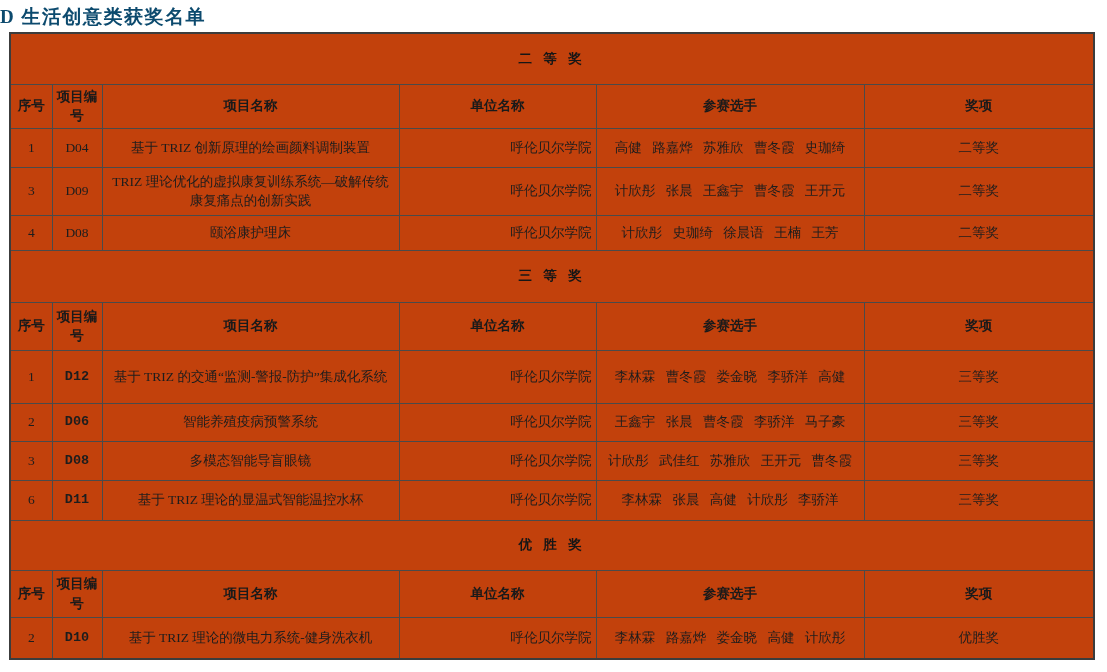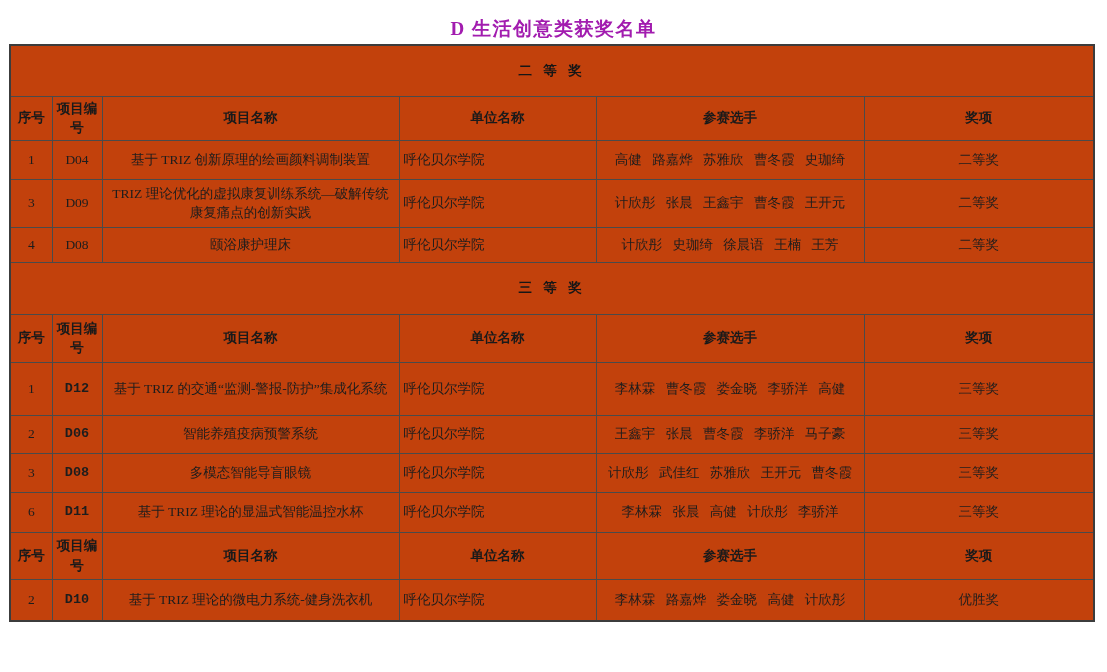--- a/index.html
+++ b/index.html
@@ -10,26 +10,26 @@
   body {
     width: 1107px;
     height: 672px;
     font-family: "Liberation Serif", "DejaVu Serif", serif;
     color: #1d1d1d;
     overflow: hidden;
   }
   .page-title {
     width: 1107px;
     height: 28px;
-    padding-top: 16px;
-    text-align: center;
+    padding-top: 4px;
+    text-align: left;
     font-size: 19px;
     font-weight: bold;
     letter-spacing: 1.5px;
-    color: #a21caf;
+    color: #0c4a6e;
   }
   table.awards {
     border-collapse: collapse;
     table-layout: fixed;
     width: 1086px;
     margin-left: 9px;
     border: 2px solid #3c3c3c;
     background: #c2410c;
   }
   table.awards td, table.awards th {
@@ -49,21 +49,21 @@
   }
   th.col-header {
     font-weight: bold;
     text-align: center;
     padding: 3px 2px;
     line-height: 1.3;
     color: #1a1a1a;
   }
   td.c-no, td.c-code, td.c-award { text-align: center; }
   td.c-project { text-align: center; padding-left: 7px; padding-right: 6px; }
-  td.c-unit { text-align: left; padding-left: 10px; }
+  td.c-unit { text-align: right; padding-left: 10px; }
   td.c-contest { text-align: center; padding-left: 7px; word-spacing: 7px; }
   td.code-bold { font-weight: bold; font-family: Liberation Mono, monospace; }
 
   tr.h51 { height: 51px; }
   tr.h44 { height: 44px; }
   tr.h39 { height: 39px; }
   tr.h48 { height: 48px; }
   tr.h35 { height: 35px; }
   tr.h52 { height: 52px; font-family: Liberation Serif, serif; }
   tr.h53 { height: 53px; }
@@ -162,20 +162,23 @@
   </tr>
   <tr class="h40">
     <td class="c-no">6</td>
     <td class="c-code code-bold">D11</td>
     <td class="c-project">基于 TRIZ 理论的显温式智能温控水杯</td>
     <td class="c-unit">呼伦贝尔学院</td>
     <td class="c-contest">李林霖 张晨 高健 计欣彤 李骄洋</td>
     <td class="c-award">三等奖</td>
   </tr>
 
+  <tr class="h50">
+    <td class="section-header" colspan="6">优 胜 奖</td>
+  </tr>
   <tr class="h47">
     <th class="col-header">序号</th>
     <th class="col-header">项目编号</th>
     <th class="col-header">项目名称</th>
     <th class="col-header">单位名称</th>
     <th class="col-header">参赛选手</th>
     <th class="col-header">奖项</th>
   </tr>
   <tr class="h42">
     <td class="c-no">2</td>

